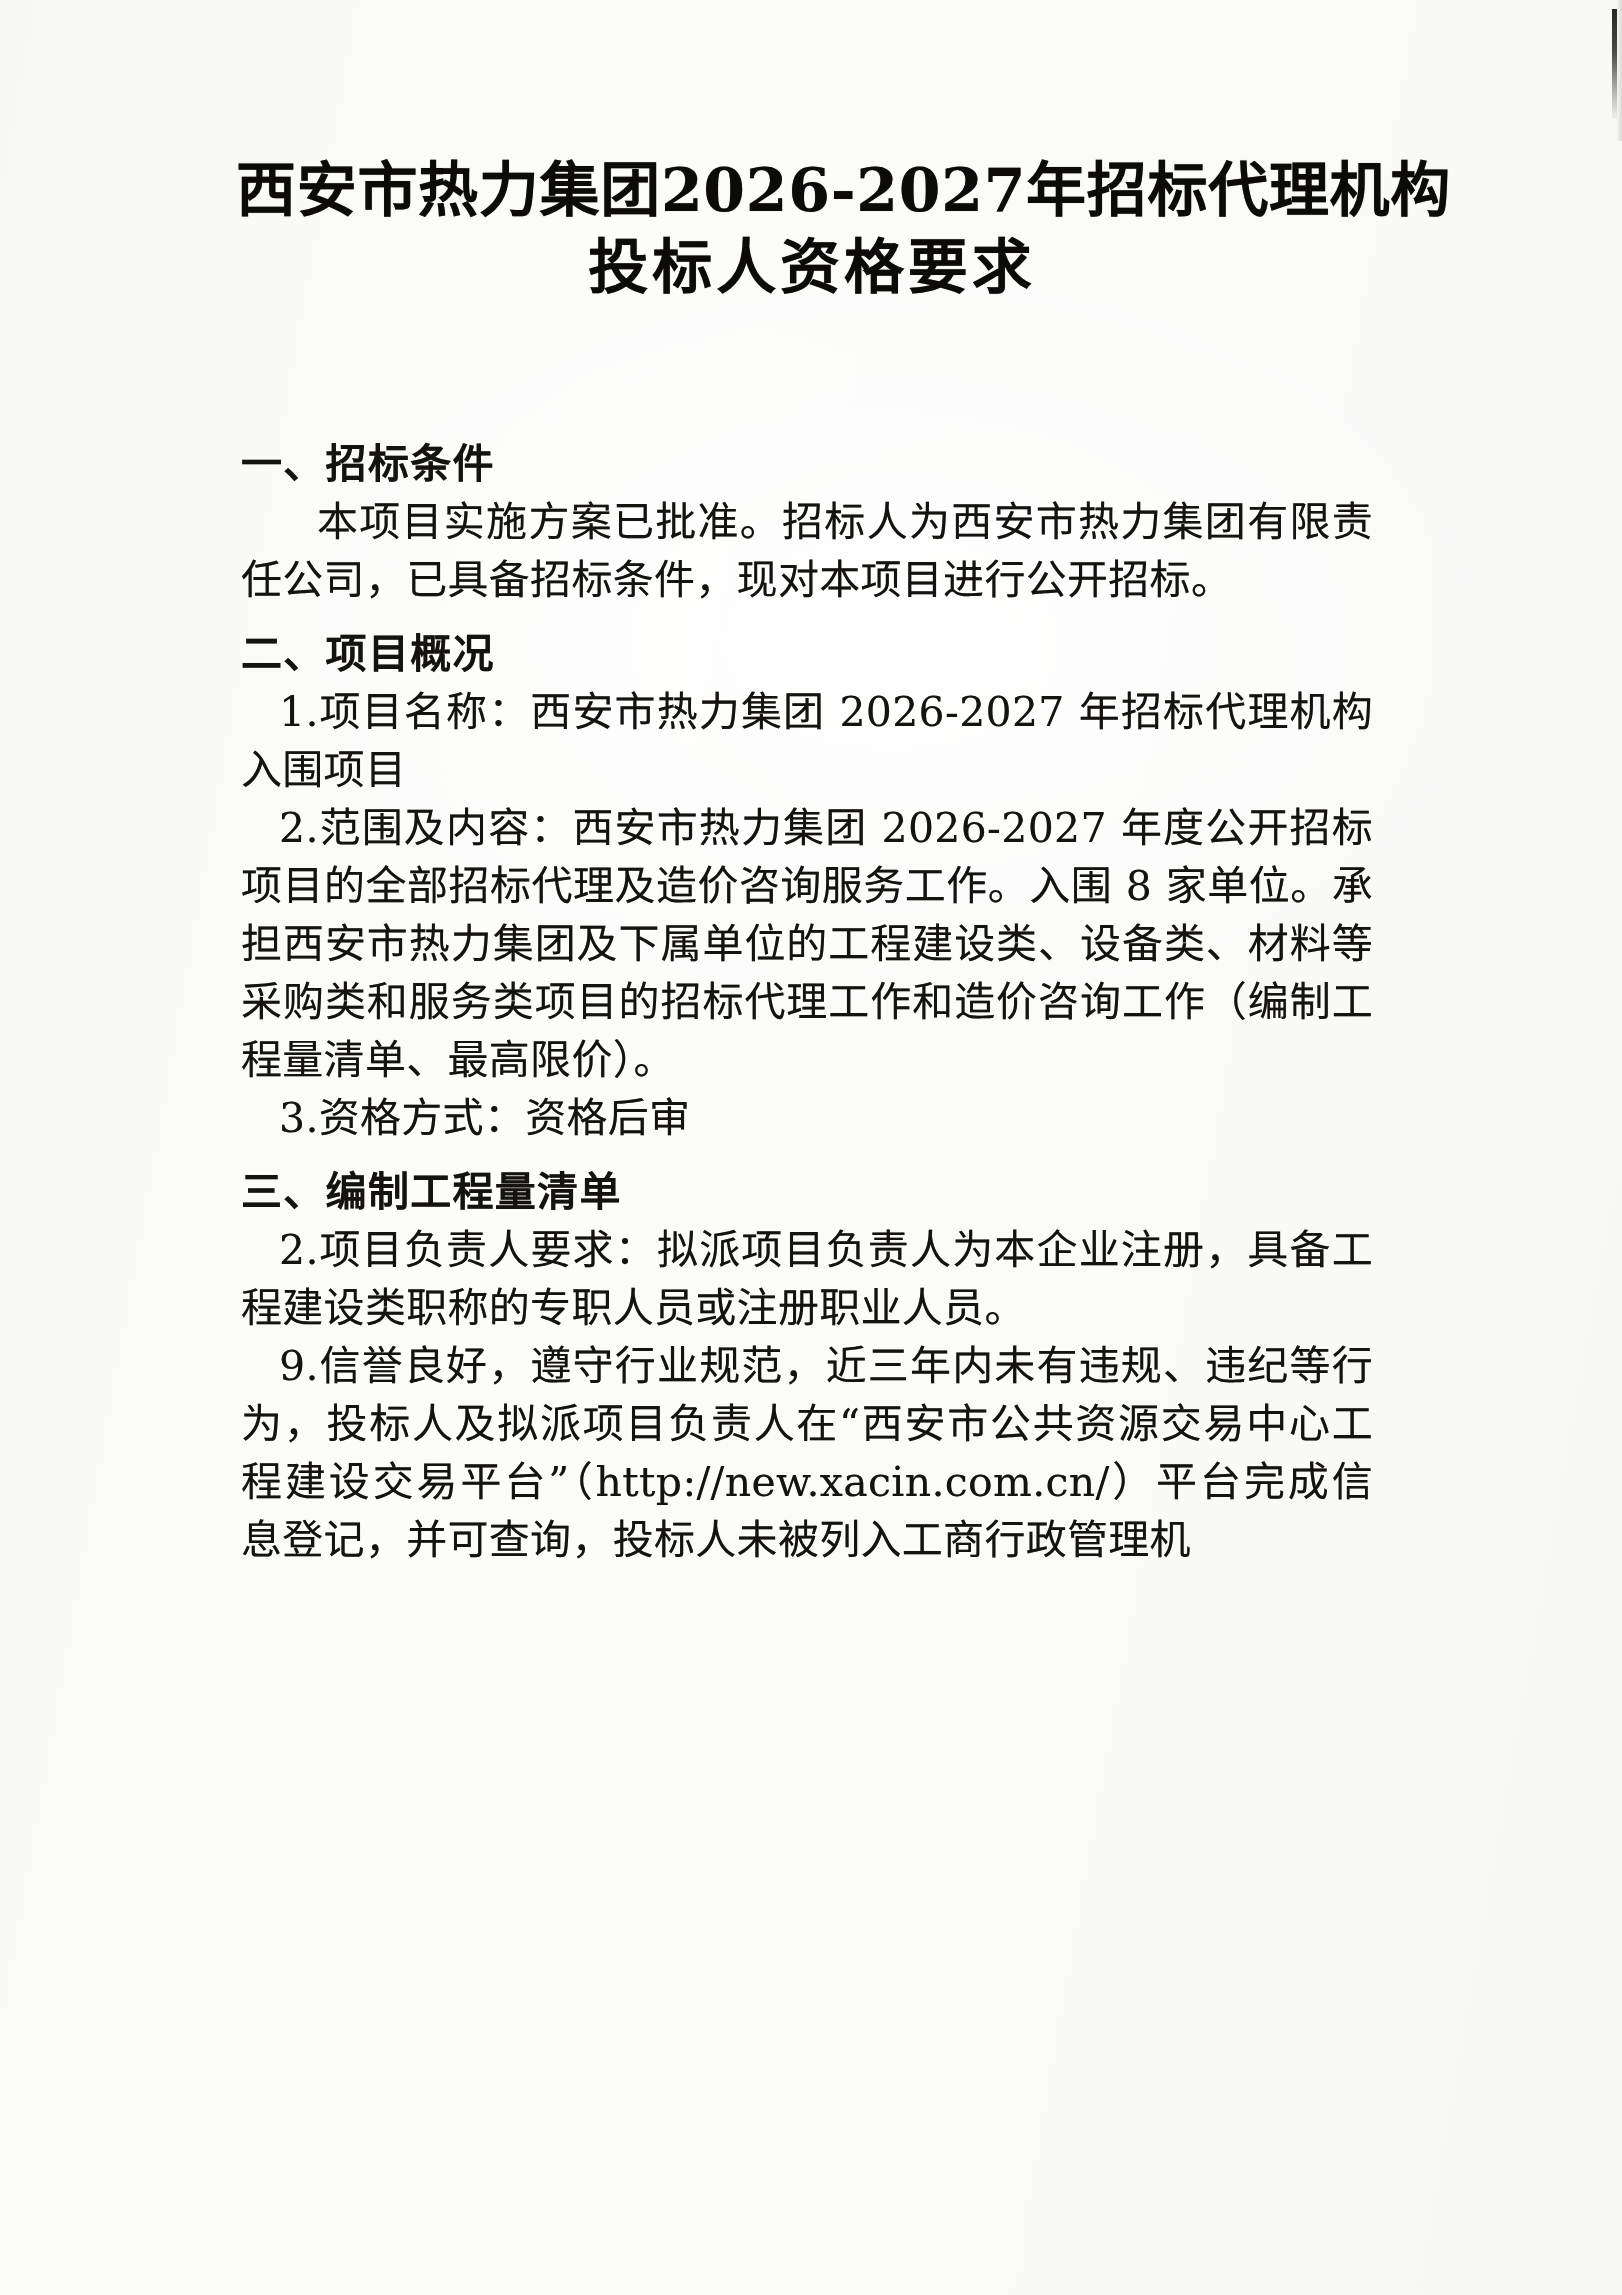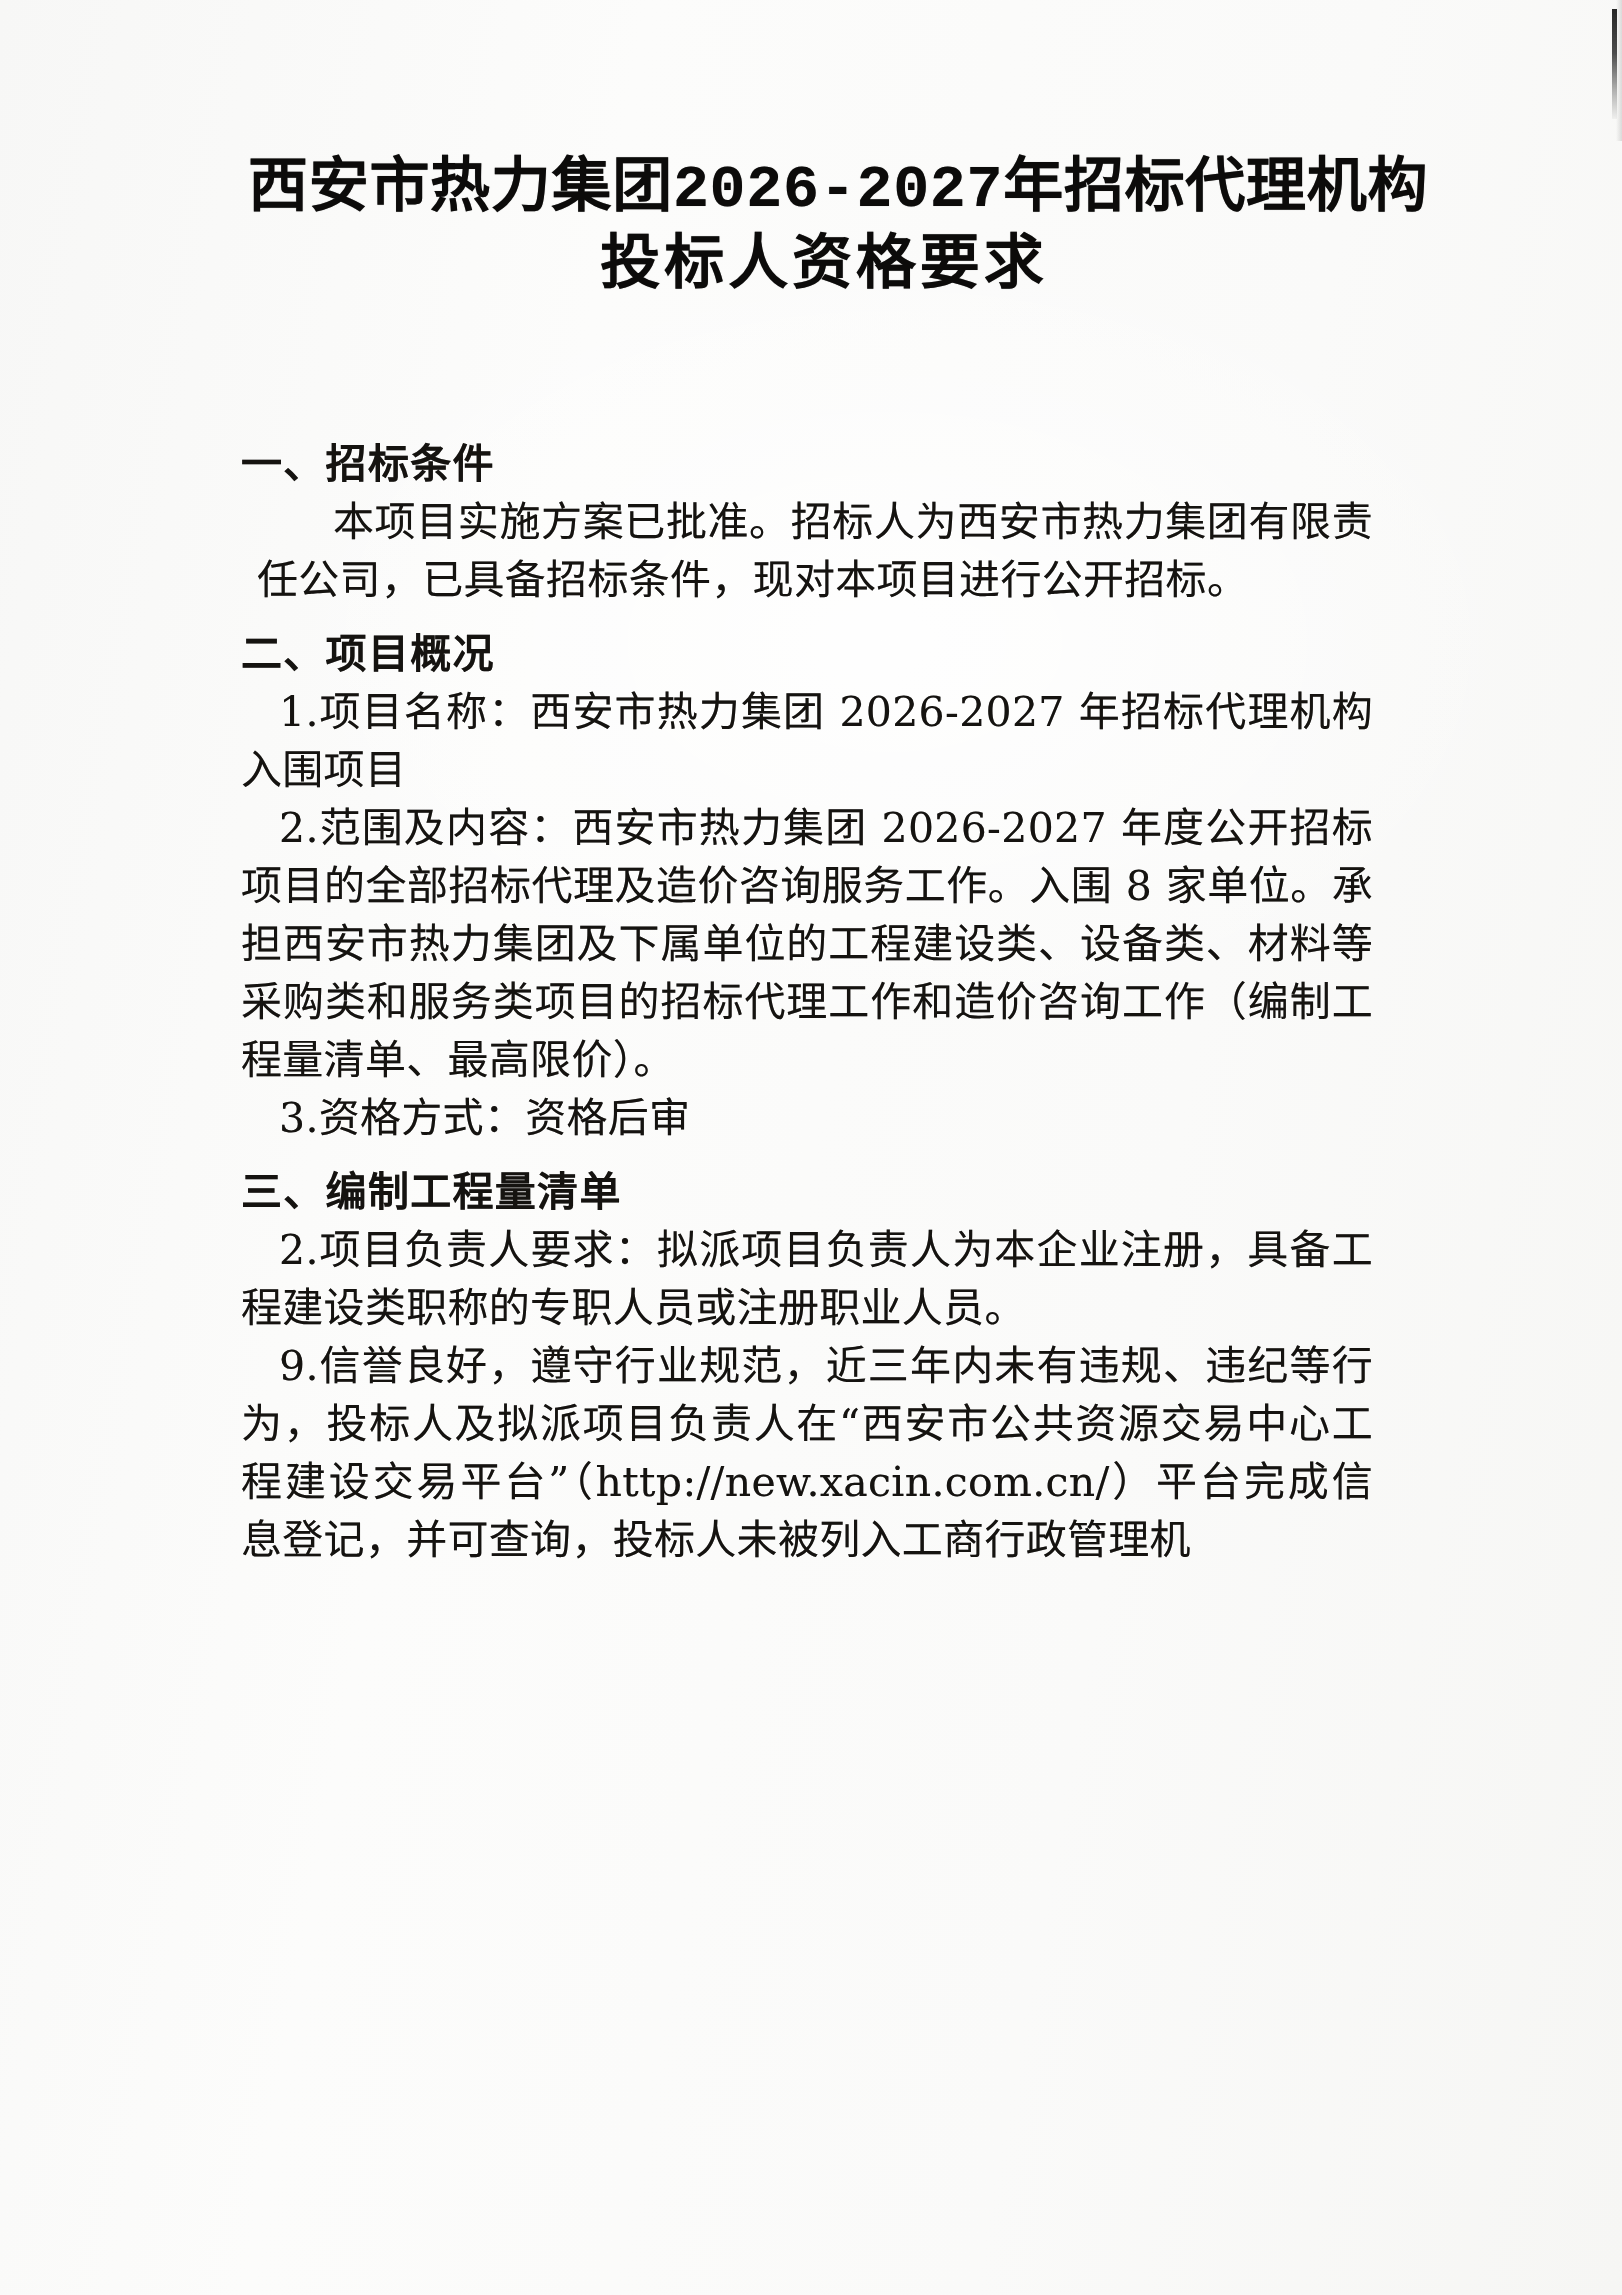--- a/index.html
+++ b/index.html
@@ -42,31 +42,30 @@
     top: 0;
     right: 0;
     width: 6.5px;
     height: 141px;
     background: linear-gradient(to left, rgba(140,140,140,0.28), rgba(140,140,140,0) 100%);
   }
 
   
   .doc-title {
     position: absolute;
-    left: 248px;
+    left: 236px;
     top: 152px;
     width: 1152px;
     text-align: center;
     font-weight: 700;
     font-size: 60px;
     line-height: 77px;
     letter-spacing: 0.7px;
     color: #0c0b0a;
     text-shadow: 0 0 0.7px rgba(0,0,0,0.55);
-    font-family: Liberation Mono, monospace;
   }
   .doc-title .tline { display: block; white-space: nowrap; }
   .doc-title .tline.second { letter-spacing: 3.9px; }
 
   
   .body-block {
     position: absolute;
     left: 241px;
     top: 419px;
     width: 1132px;
@@ -93,21 +92,20 @@
   }
 
   
   .item {
     text-indent: 38px;
   }
 
   
   .para {
     text-indent: 76px;
-    margin-left: 16px;
   }
 </style>
 </head>
 <body>
 
 <div class="page">
 
   <div class="scan-edge-soft"></div>
   <div class="scan-edge"></div>
 

